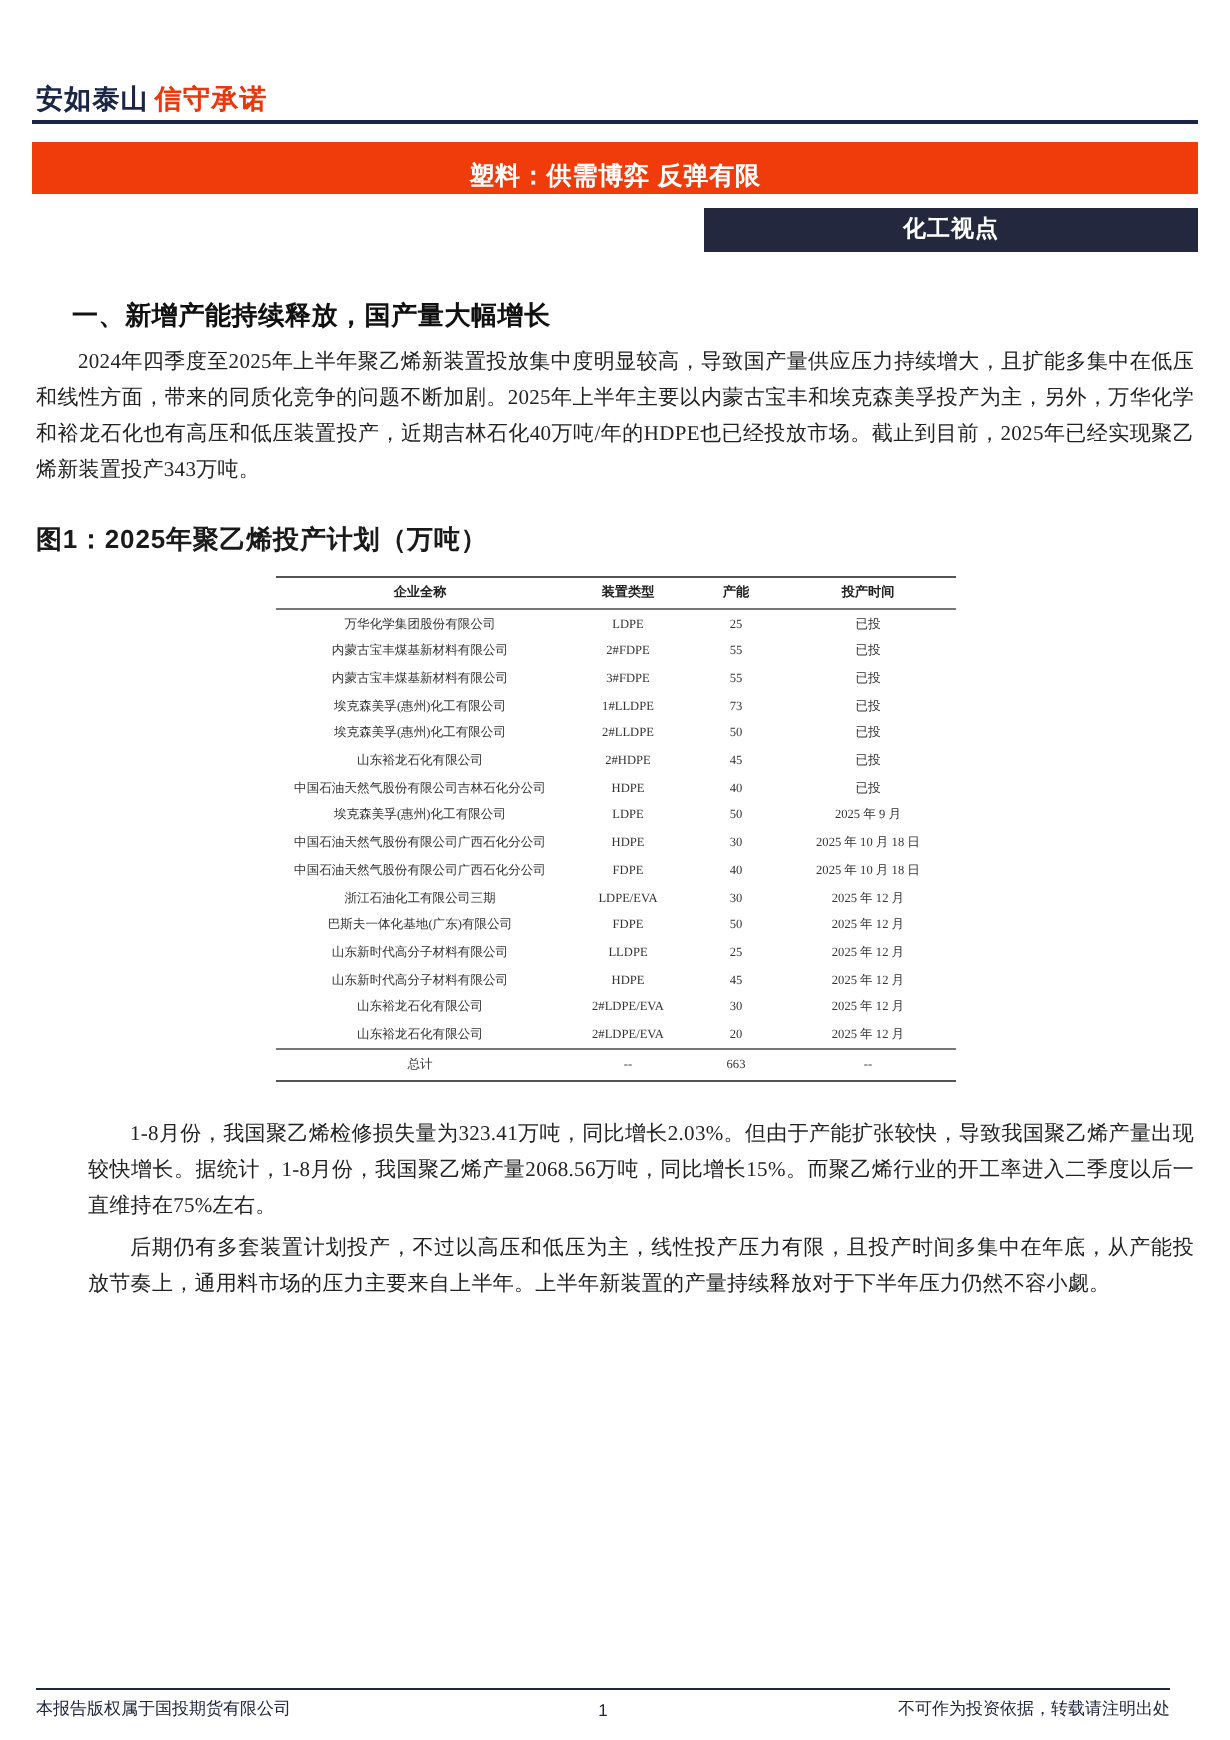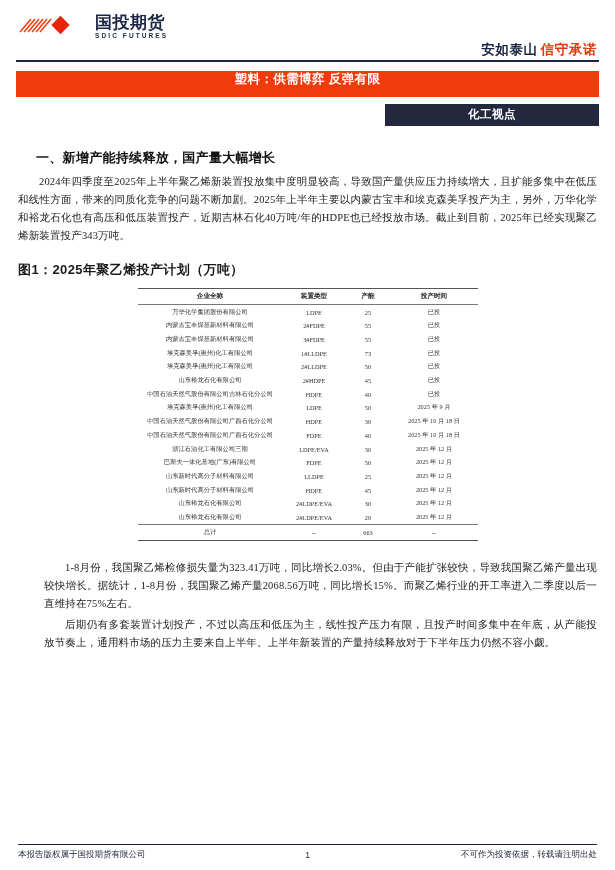--- a/index.html
+++ b/index.html
@@ -57,21 +57,21 @@
     background: #1b2545;
     margin: 0 16px;
   }
 
   
   .title-banner {
     margin: 9px 16px 0 16px;
     background: #f03c0a;
     height: 26px;
     display: flex;
-    align-items: flex-start;
+    align-items: flex-end;
     justify-content: center;
   }
   .title-banner span {
     font-family: "Liberation Sans", sans-serif;
     font-weight: bold;
     font-size: 12.5px;
     color: #ffffff;
     letter-spacing: 0.4px;
   }
 
@@ -80,21 +80,21 @@
     display: flex;
     justify-content: flex-end;
   }
   .subtitle-tag {
     background: #23283f;
     color: #ffffff;
     font-family: "Liberation Sans", sans-serif;
     font-weight: bold;
     font-size: 11.5px;
     letter-spacing: 0.5px;
-    width: 214px;
+    width: 247px;
     height: 22px;
     display: flex;
     align-items: center;
     justify-content: center;
   }
 
   
   .content { padding: 0 18px; }
 
   .section-heading {
@@ -167,57 +167,40 @@
     color: #3d4a6b;
     margin: 12px 0 0 28px;
     letter-spacing: 0.3px;
   }
 
   .para-block { margin-top: 18px; margin-left: 26px; }
 
   
   .footer {
     position: absolute;
-    left: 0; right: 0;
+    left: 0; right: 12px;
     bottom: 0;
     padding: 0 18px 9px 18px;
   }
   .footer-rule { height: 1.3px; background: #20263d; margin-bottom: 4px; }
   .footer-row {
     display: flex;
     align-items: center;
     justify-content: space-between;
     font-family: "Liberation Sans", sans-serif;
     font-size: 8.5px;
     color: #20263d;
   }
   .footer-center { position: absolute; left: 0; right: 0; text-align: center; pointer-events: none; }
   .footer-left, .footer-right { position: relative; z-index: 1; }
 </style>
 </head>
 <body>
 
 <div class="page-header">
-  <div class="brand">
-    <svg class="brand-mark" viewBox="0 0 70 26">
-      <g stroke="#f03c0a" stroke-width="1.5">
-        <line x1="2" y1="18" x2="13" y2="5"></line>
-        <line x1="6" y1="18" x2="17" y2="5"></line>
-        <line x1="10" y1="18" x2="21" y2="5"></line>
-        <line x1="14" y1="18" x2="25" y2="5"></line>
-        <line x1="18" y1="18" x2="29" y2="5"></line>
-        <line x1="22" y1="18" x2="33" y2="5"></line>
-      </g>
-      <rect x="36" y="4.5" width="13" height="13" transform="rotate(45 42.5 11)" fill="#e8250a"></rect>
-    </svg>
-    <span class="brand-text">
-      <span class="brand-cn">国投期货</span>
-      <span class="brand-en">SDIC FUTURES</span>
-    </span>
-  </div>
   <div class="slogan">
     <span class="s-dark">安如泰山</span><span class="s-red">信守承诺</span>
   </div>
 </div>
 <div class="header-rule"></div>
 
 <div class="title-banner">
   <span>塑料：供需博弈 反弹有限</span>
 </div>
 <div class="subtitle-row">

